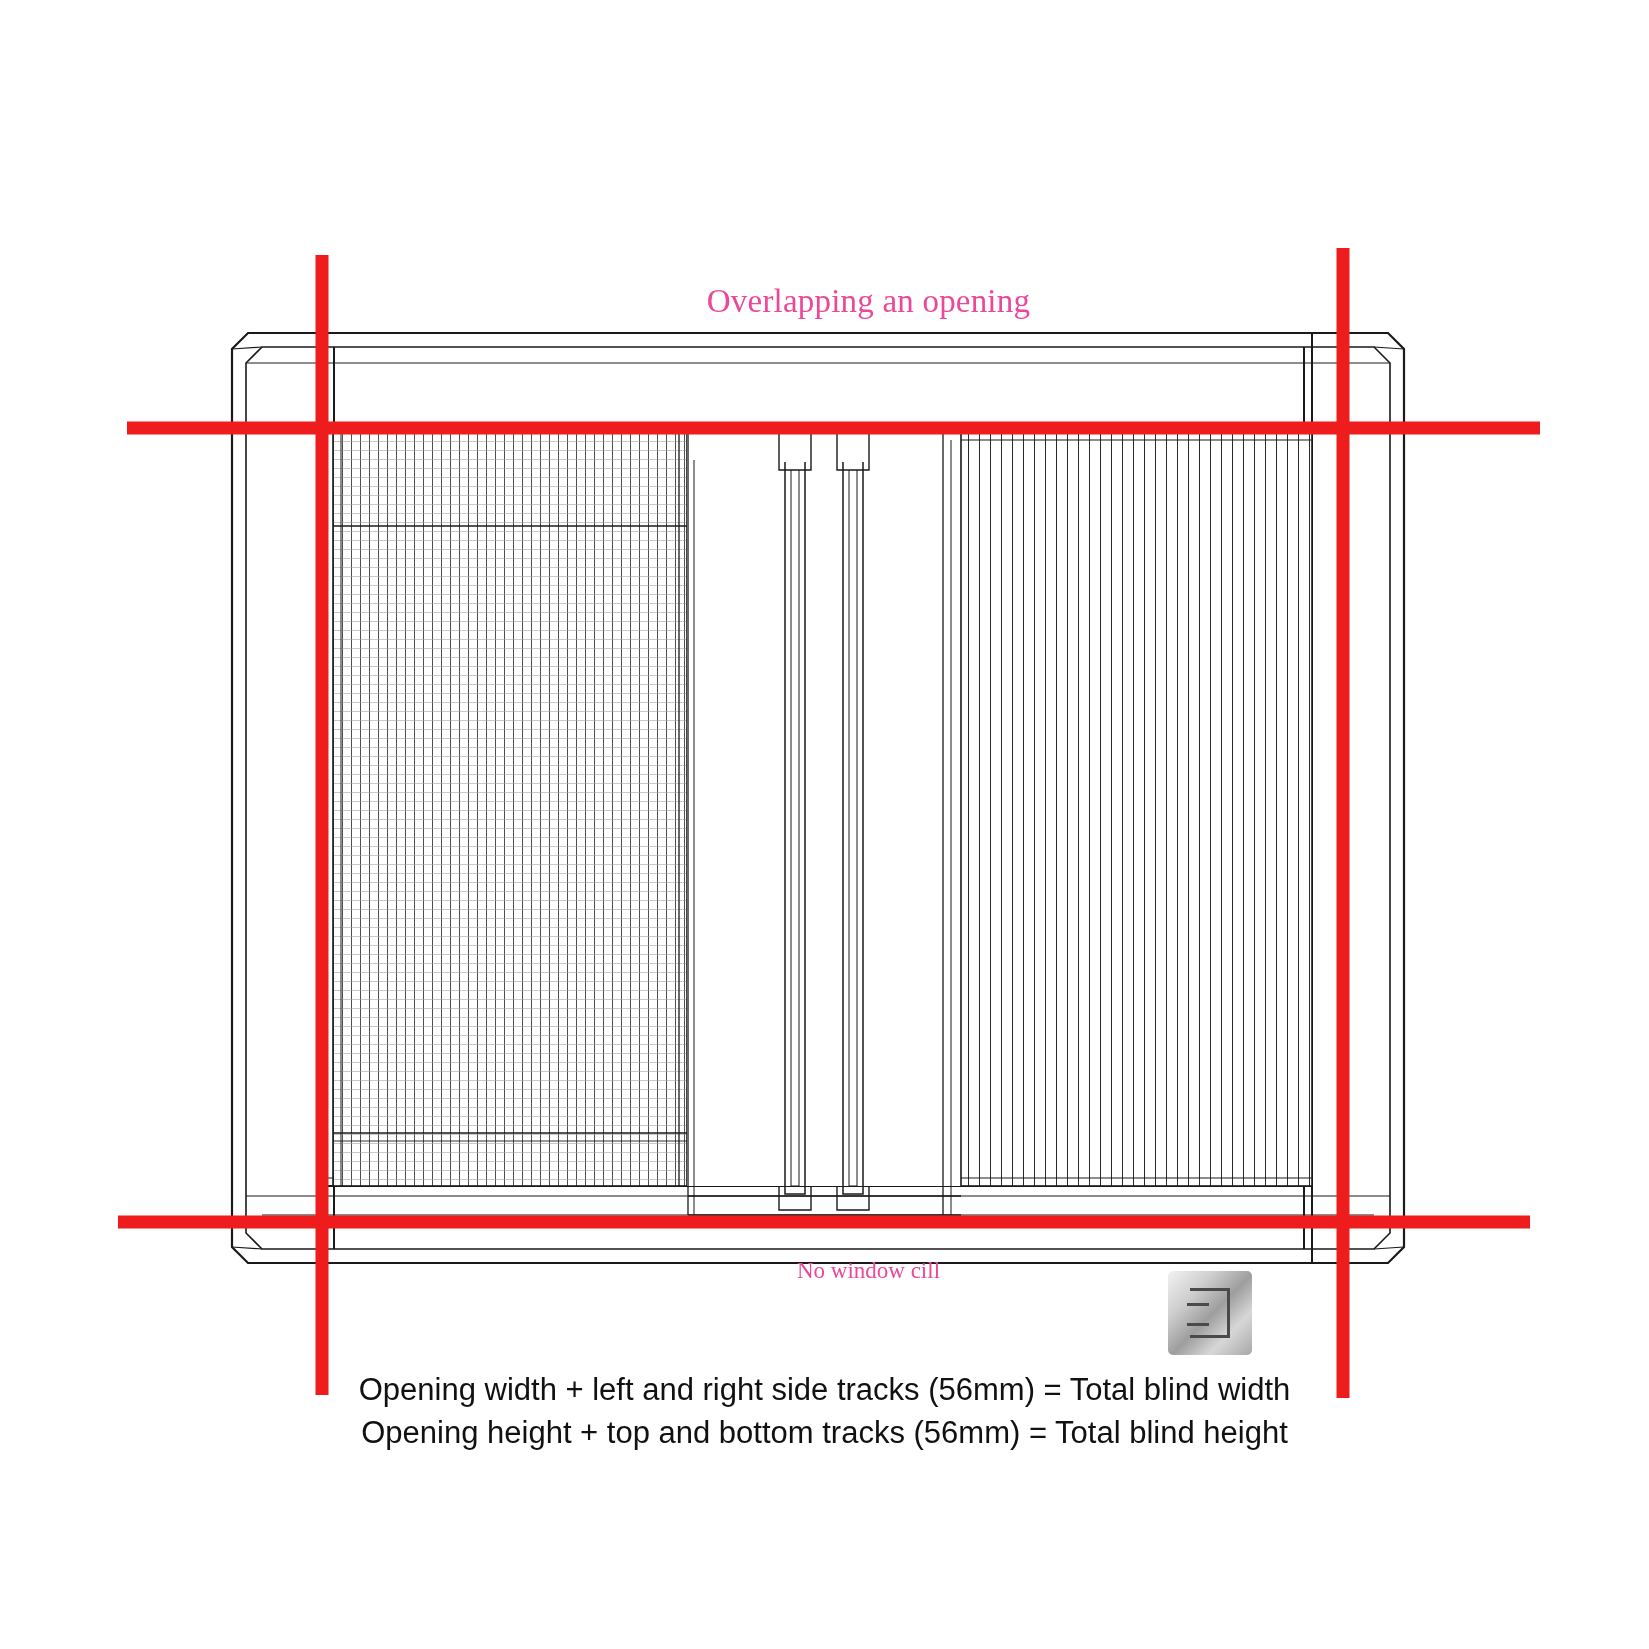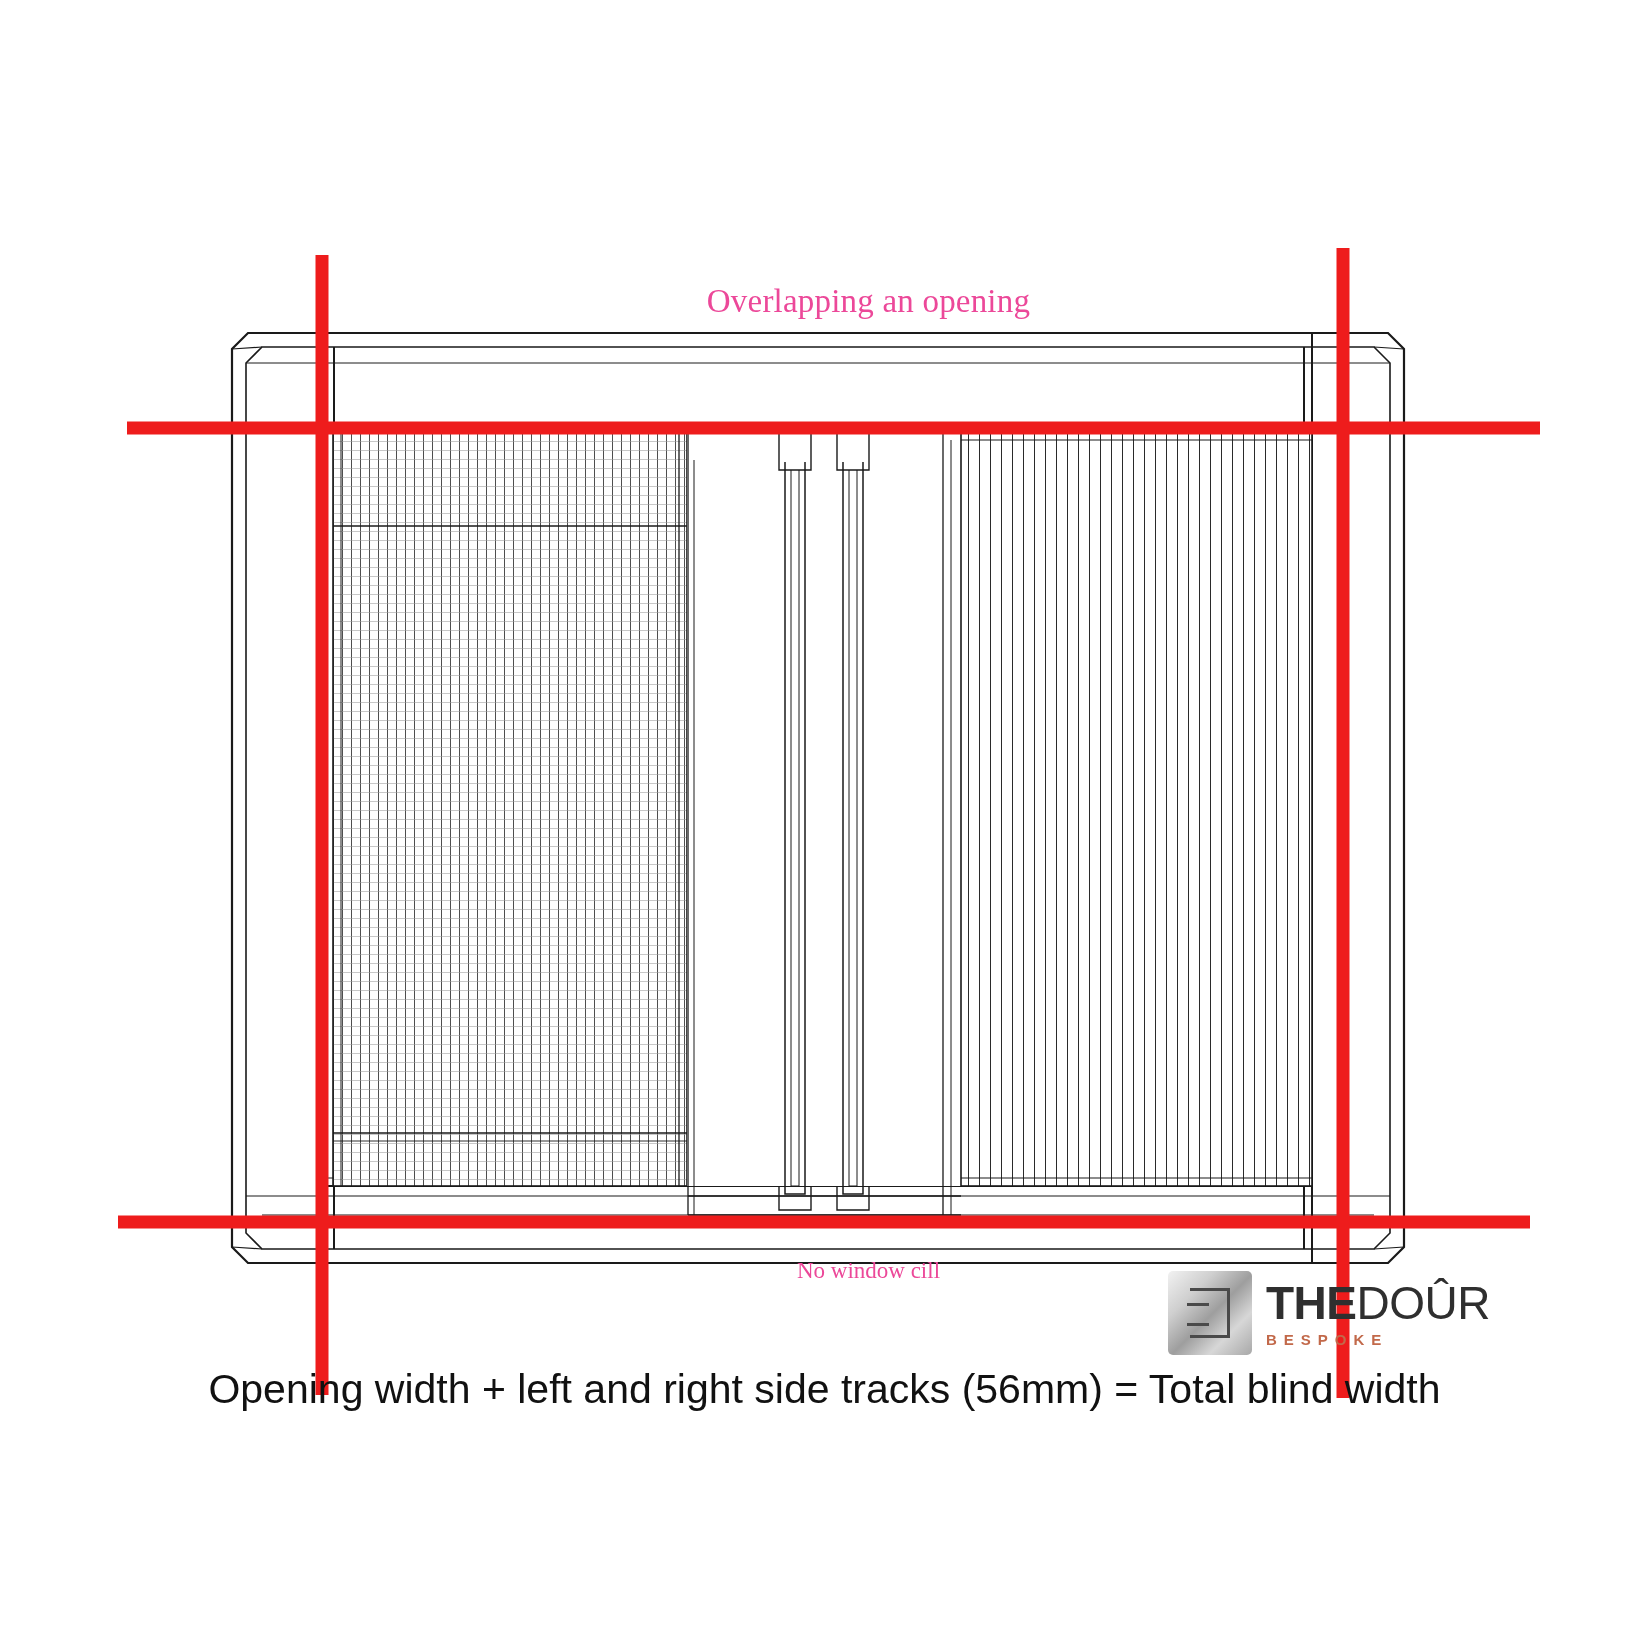--- a/index.html
+++ b/index.html
@@ -43,21 +43,21 @@
     text-align: center;
     font-size: 23px;
   }
   #caption-block {
     position: absolute;
     top: 1368px;
     left: 0;
     width: 1649px;
     text-align: center;
     color: #111111;
-    font-size: 41px;
+    font-size: 31px;
     line-height: 43px;
   }
   #caption-block .cap-line {
     display: block;
   }
 
   
   #drawing {
     position: absolute;
     left: 0;
@@ -228,25 +228,22 @@
       <line x1="118" y1="1222" x2="1530" y2="1222"></line>
     </g>
   </svg>
 
   <div class="label" id="title-label">Overlapping an opening</div>
 
   <div class="label" id="cill-label">No window cill</div>
 
   <div id="caption-block">
     <span class="cap-line">Opening width + left and right side tracks (56mm) = Total blind width</span>
+    <span class="cap-line">Opening height + top and bottom tracks (56mm) = Total blind height</span>
   </div>
 
   <div id="logo">
     <div id="logo-mark">
       <div class="glyph"></div>
     </div>
-    <div id="logo-text">
-      <div id="logo-word"><span>THE</span><span class="thin">DOÛR</span></div>
-      <div id="logo-sub">BESPOKE</div>
-    </div>
   </div>
 
 </div>
 
 </body></html>

